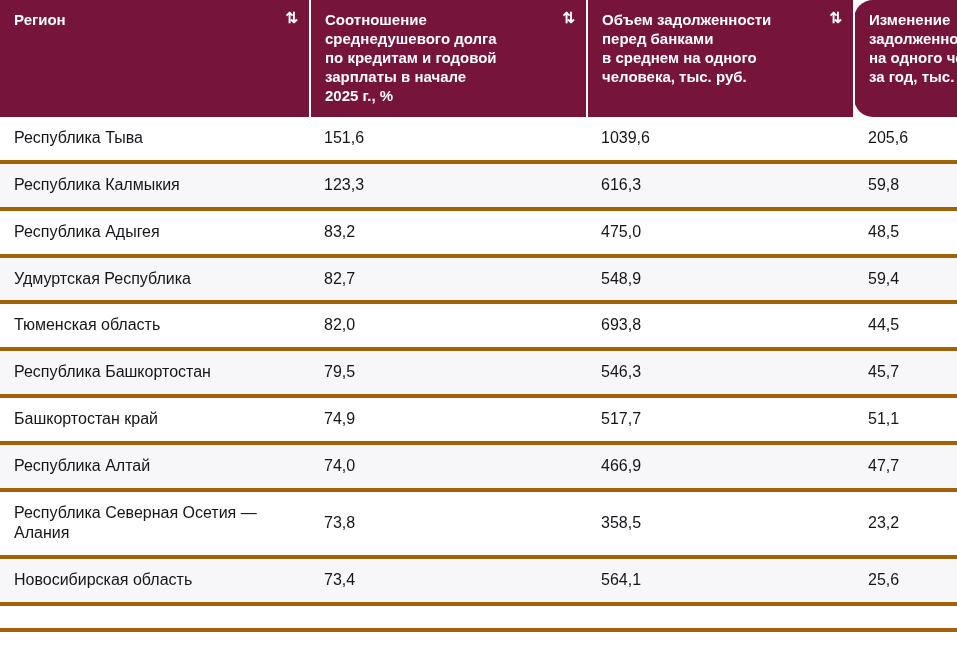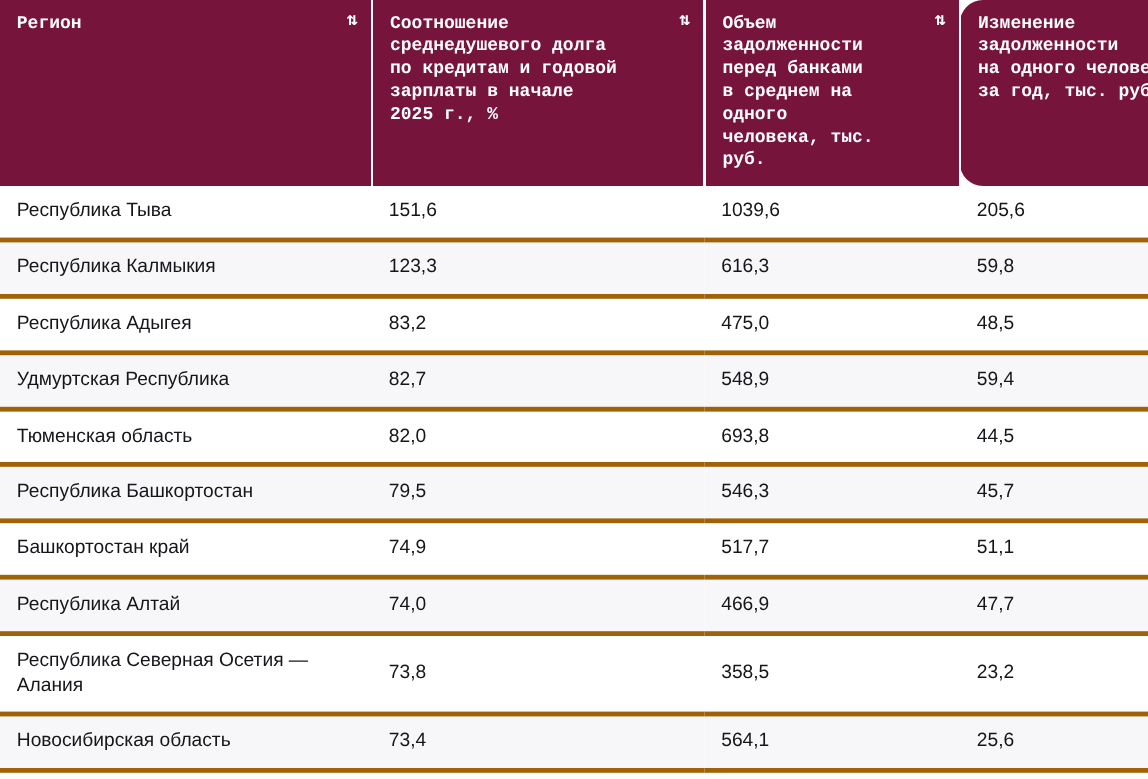--- a/index.html
+++ b/index.html
@@ -30,21 +30,20 @@
     font-size: 15px;
     font-weight: bold;
     vertical-align: top;
     text-align: left;
     padding: 10px 12px 12px 14px;
     line-height: 1.27;
     height: 104px;
     box-sizing: border-box;
     border-right: 2px solid #ffffff;
     position: relative;
-    font-family: Liberation Mono, monospace;
   }
   table.debt-table thead th:last-child {
     border-right: none;
   }
   th .th-inner {
     display: flex;
     justify-content: space-between;
     align-items: flex-start;
     gap: 8px;
   }
@@ -56,21 +55,21 @@
     font-size: 15px;
     line-height: 1.1;
     flex: 0 0 auto;
     color: #ffffff;
     letter-spacing: -1px;
     cursor: pointer;
     user-select: none;
   }
   .col-region { width: 310px; }
   .col-ratio  { width: 277px; }
-  .col-volume { width: 213px; }
+  .col-volume { width: 267px; }
   .col-change { width: 193px; border-radius: 19px; }
 
   table.debt-table tbody td {
     font-size: 16px;
     padding: 11px 14px;
     line-height: 1.3;
     vertical-align: middle;
     box-sizing: border-box;
     color: #15151a;
   }

